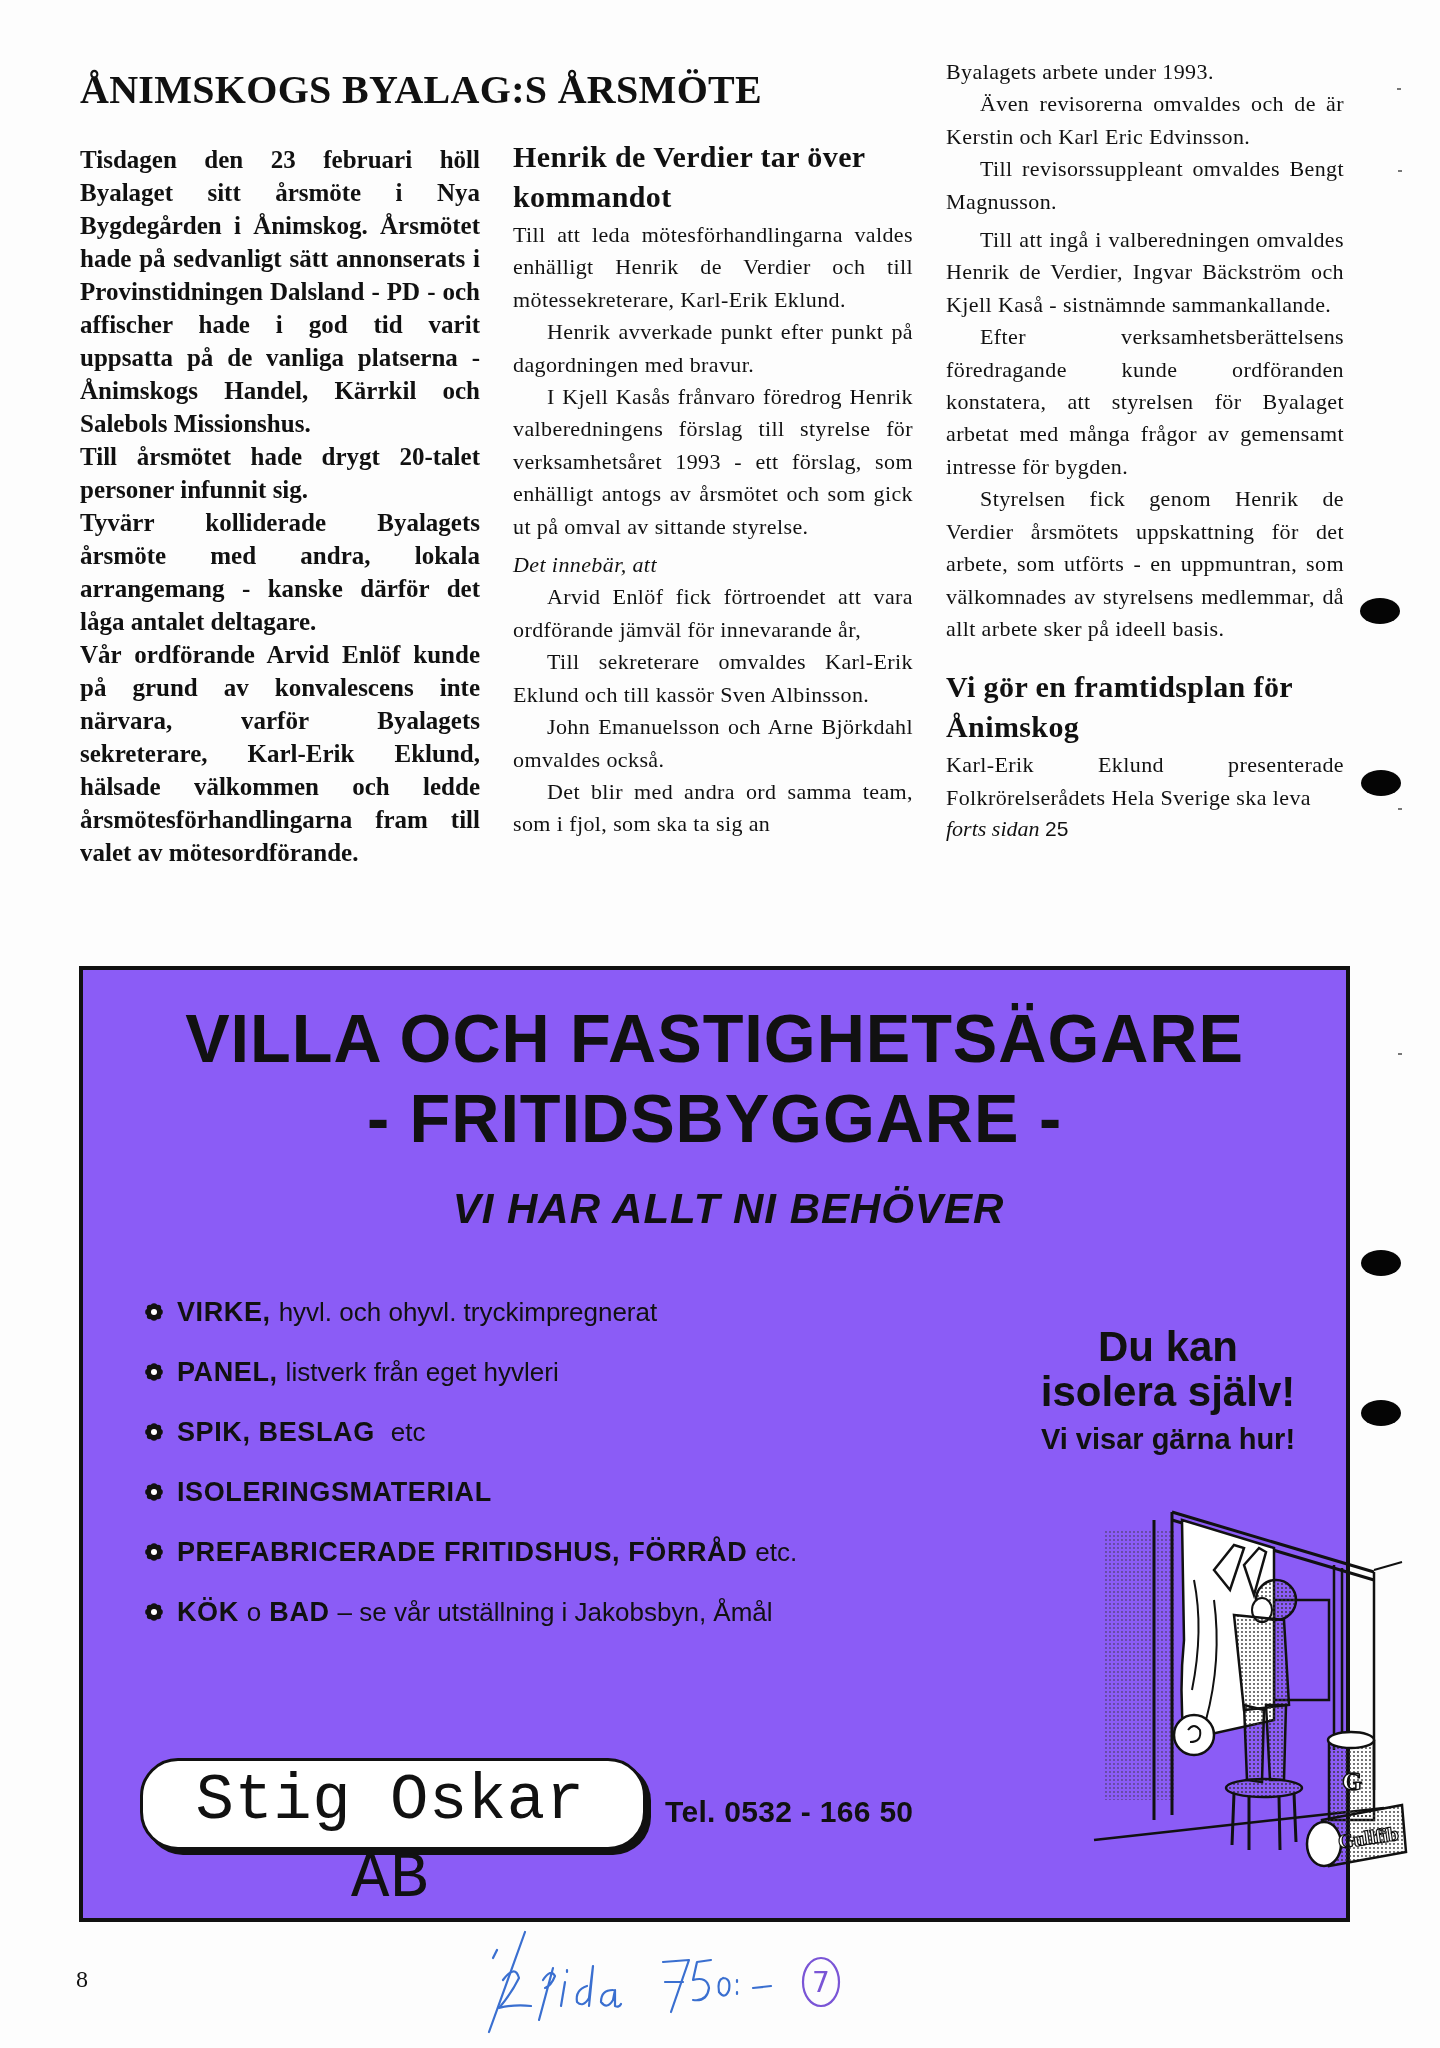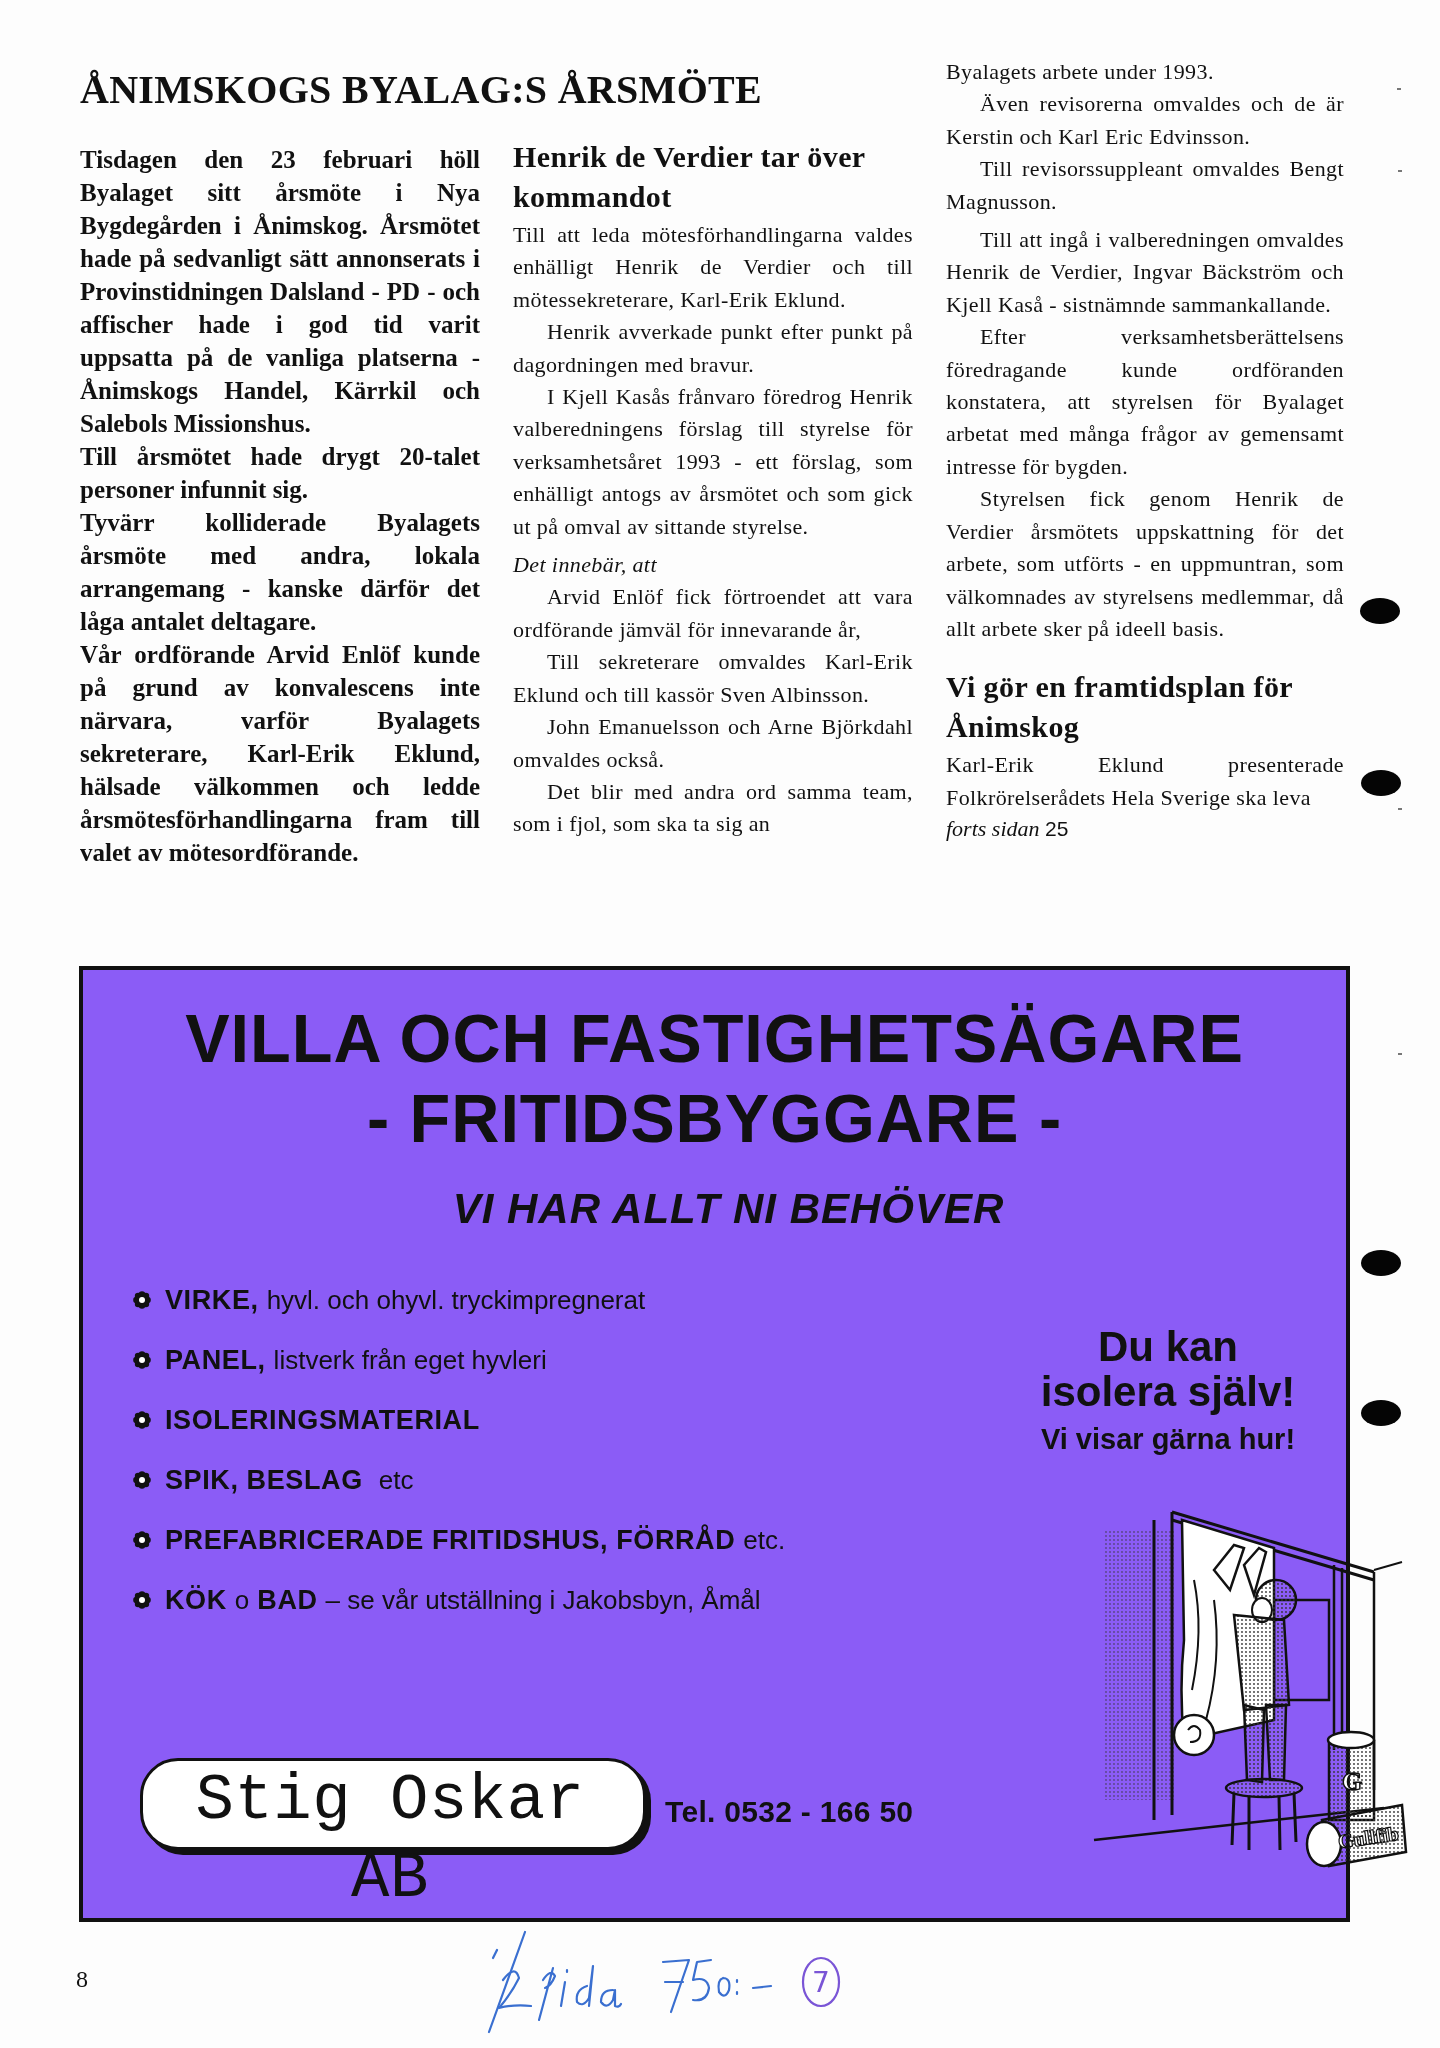--- a/index.html
+++ b/index.html
@@ -50,21 +50,21 @@
     font-family: "Liberation Sans", sans-serif; font-weight: bold; font-size: 68px; line-height: 80px;
     letter-spacing: 1px; transform: scaleX(0.98);
   }
   #ad-headline div { white-space: nowrap; }
   #ad-tagline {
     position: absolute; left: 0; right: 0; top: 215px; text-align: center;
     font-family: "Liberation Sans", sans-serif; font-weight: bold; font-style: italic; font-size: 42px;
     letter-spacing: 1px;
     padding-left: 28px;
   }
-  #ad-list { position: absolute; left: 50px; top: 300px; margin: 0; padding: 0; list-style: none; }
+  #ad-list { position: absolute; left: 50px; top: 300px; margin: 12px; padding: 0; list-style: none; }
   #ad-list li {
     font-family: "Liberation Sans", sans-serif; font-size: 26px; height: 60px; line-height: 60px;
     white-space: nowrap; display: flex; align-items: center;
   }
   #ad-list li .bullet {
     display: inline-block; width: 18px; height: 18px; margin-right: 14px; position: relative;
   }
   #ad-list li .bullet svg { display: block; }
   #ad-list li .bold { font-weight: bold; font-size: 27px; letter-spacing: 0.6px; }
   #ad-list li .normal { font-weight: normal; }
@@ -206,42 +206,42 @@
               <circle cx="9" cy="14.5" r="3.3"></circle>
               <circle cx="5.110912703473989" cy="12.88908729652601" r="3.3"></circle>
               <circle cx="3.5" cy="9" r="3.3"></circle>
               <circle cx="5.110912703473987" cy="5.110912703473989" r="3.3"></circle>
               <circle cx="8.999999999999998" cy="3.5" r="3.3"></circle>
               <circle cx="12.88908729652601" cy="5.110912703473987" r="3.3"></circle>
             </g>
             <circle cx="9" cy="9" r="3" fill="#fff"></circle>
           </svg>
         </span>
+      <span class="bold">SPIK, BESLAG</span>
+        <span class="sp"></span>
+        <span class="sp"></span>
+      <span class="normal">etc</span>
+    </li>
+    <li>
+      <span class="bullet">
+          <svg width="18" height="18" viewBox="0 0 18 18">
+            <g fill="#111">
+              <circle cx="14.5" cy="9" r="3.3"></circle>
+              <circle cx="12.88908729652601" cy="12.88908729652601" r="3.3"></circle>
+              <circle cx="9" cy="14.5" r="3.3"></circle>
+              <circle cx="5.110912703473989" cy="12.88908729652601" r="3.3"></circle>
+              <circle cx="3.5" cy="9" r="3.3"></circle>
+              <circle cx="5.110912703473987" cy="5.110912703473989" r="3.3"></circle>
+              <circle cx="8.999999999999998" cy="3.5" r="3.3"></circle>
+              <circle cx="12.88908729652601" cy="5.110912703473987" r="3.3"></circle>
+            </g>
+            <circle cx="9" cy="9" r="3" fill="#fff"></circle>
+          </svg>
+        </span>
       <span class="bold">ISOLERINGSMATERIAL</span>
-    </li>
-    <li>
-      <span class="bullet">
-          <svg width="18" height="18" viewBox="0 0 18 18">
-            <g fill="#111">
-              <circle cx="14.5" cy="9" r="3.3"></circle>
-              <circle cx="12.88908729652601" cy="12.88908729652601" r="3.3"></circle>
-              <circle cx="9" cy="14.5" r="3.3"></circle>
-              <circle cx="5.110912703473989" cy="12.88908729652601" r="3.3"></circle>
-              <circle cx="3.5" cy="9" r="3.3"></circle>
-              <circle cx="5.110912703473987" cy="5.110912703473989" r="3.3"></circle>
-              <circle cx="8.999999999999998" cy="3.5" r="3.3"></circle>
-              <circle cx="12.88908729652601" cy="5.110912703473987" r="3.3"></circle>
-            </g>
-            <circle cx="9" cy="9" r="3" fill="#fff"></circle>
-          </svg>
-        </span>
-      <span class="bold">SPIK, BESLAG</span>
-        <span class="sp"></span>
-        <span class="sp"></span>
-      <span class="normal">etc</span>
     </li>
     <li>
       <span class="bullet">
           <svg width="18" height="18" viewBox="0 0 18 18">
             <g fill="#111">
               <circle cx="14.5" cy="9" r="3.3"></circle>
               <circle cx="12.88908729652601" cy="12.88908729652601" r="3.3"></circle>
               <circle cx="9" cy="14.5" r="3.3"></circle>
               <circle cx="5.110912703473989" cy="12.88908729652601" r="3.3"></circle>
               <circle cx="3.5" cy="9" r="3.3"></circle>

